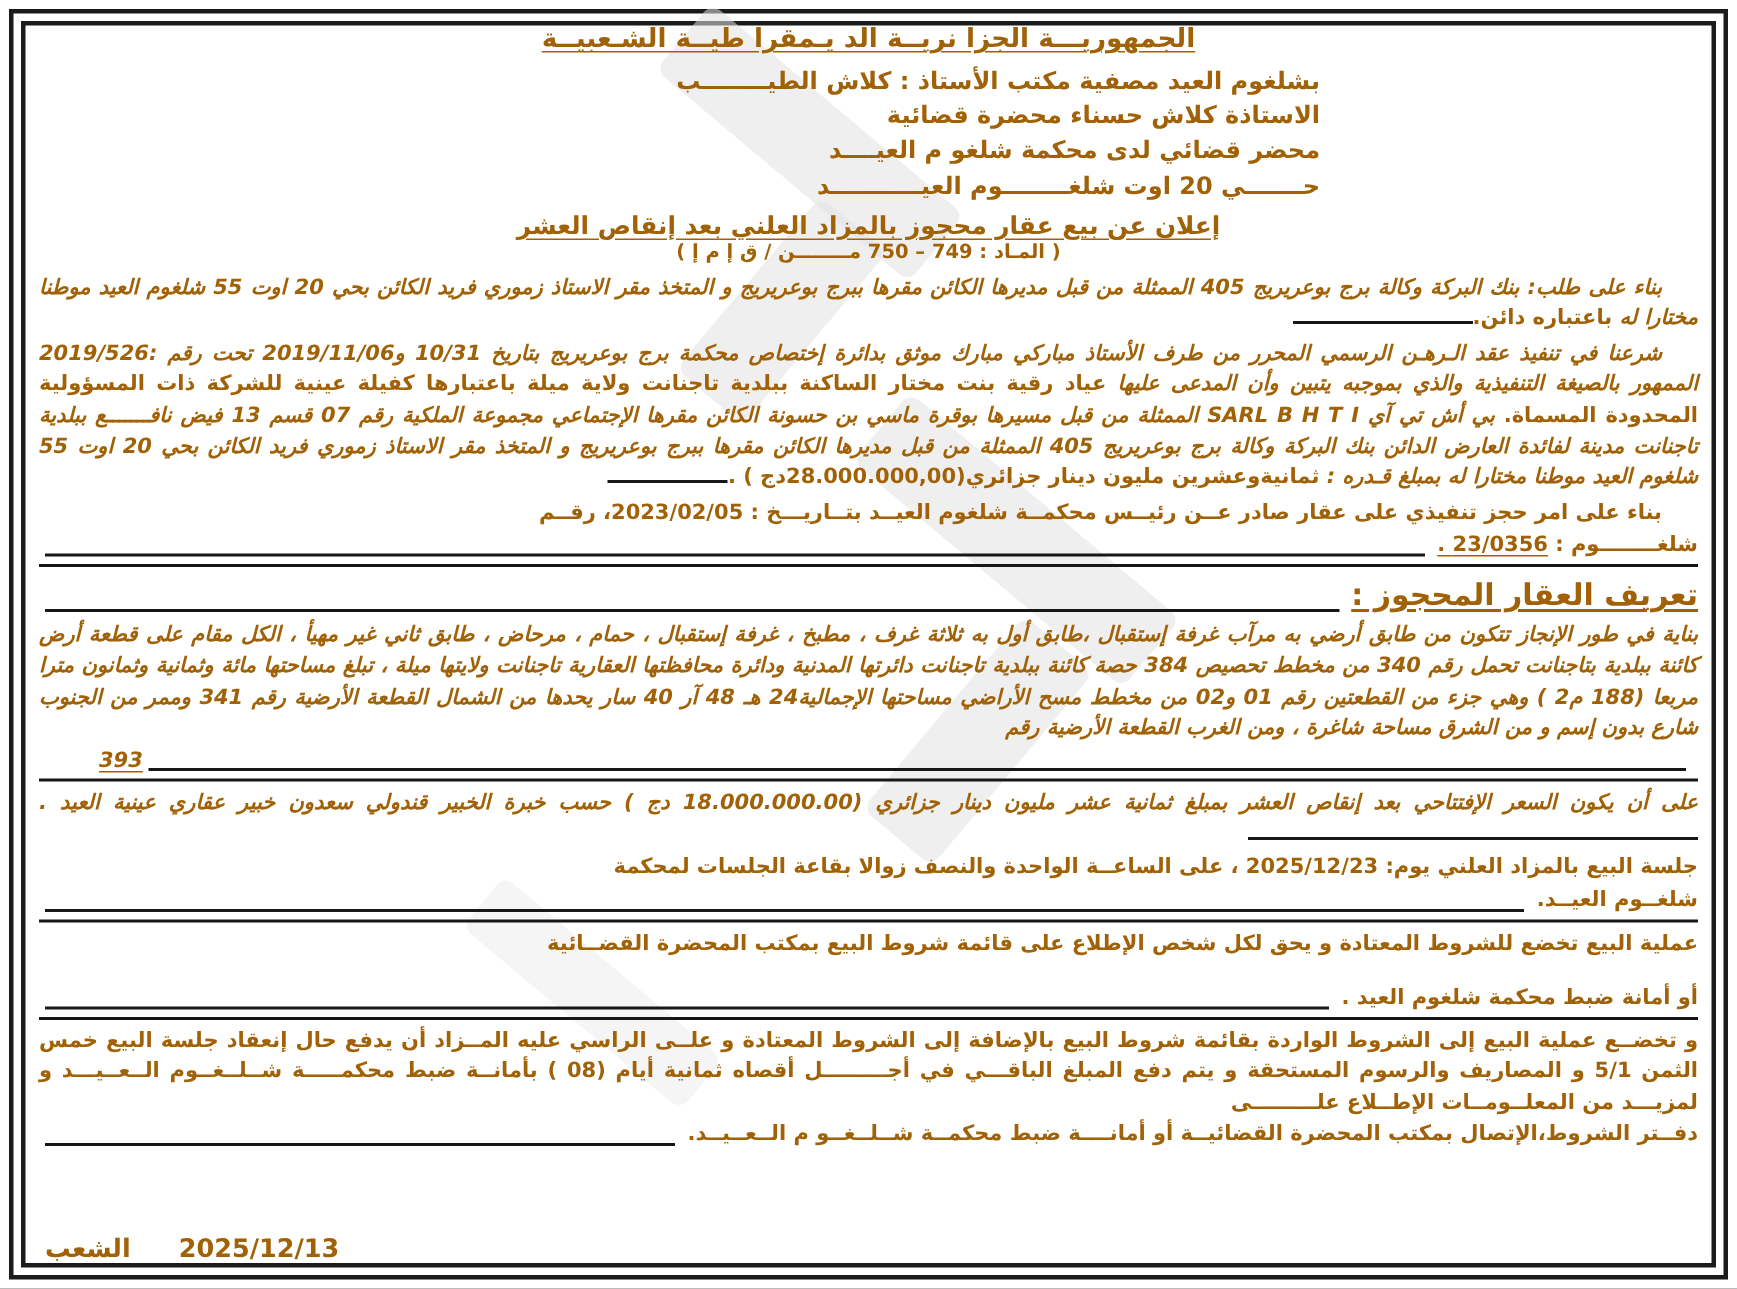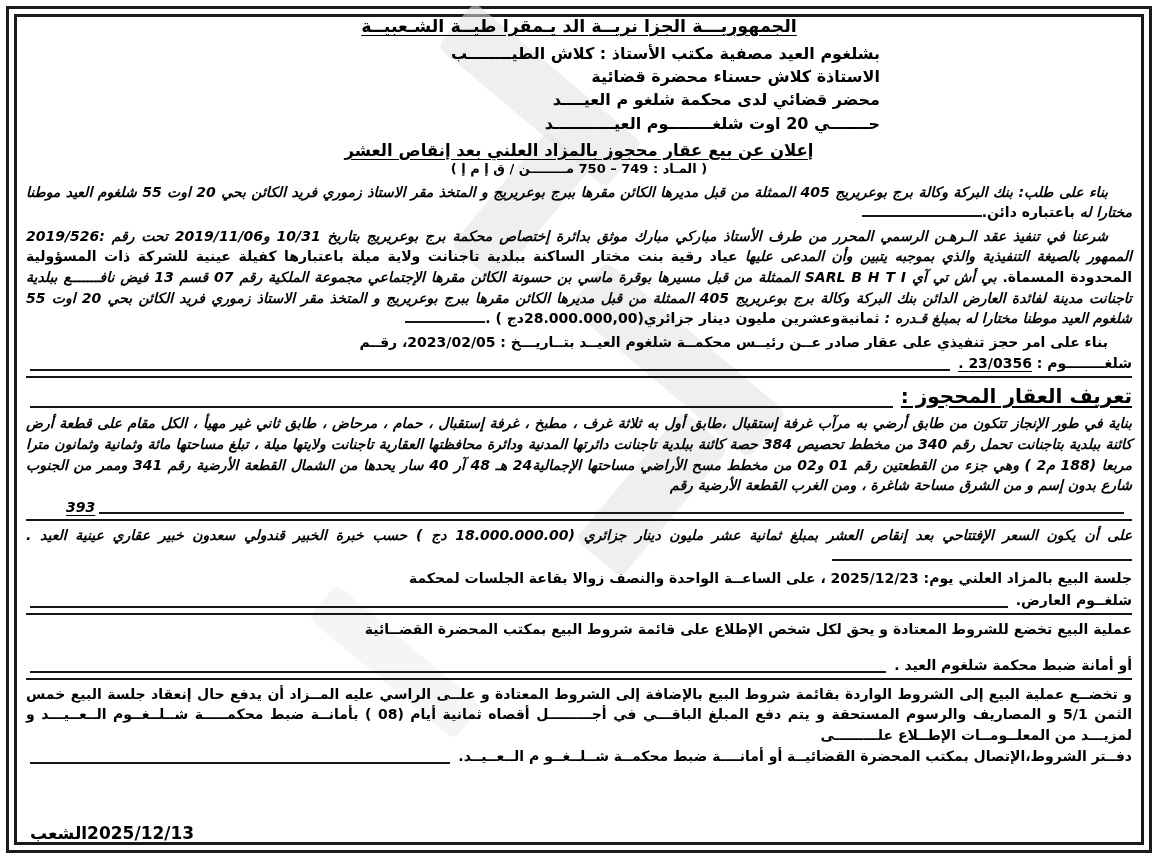--- a/index.html
+++ b/index.html
@@ -1,18 +1,18 @@
 <!DOCTYPE html>
 <html lang="ar"><head>
 <meta charset="utf-8">
 <style>
   html,body{margin:0;padding:0;background:#888;}
   .page{
     position:relative;width:1158px;height:859px;background:#ffffff;
-    font-family:"DejaVu Sans",sans-serif;color:#000000;overflow:hidden;
+    font-family:"DejaVu Sans",sans-serif;color:#a16207;overflow:hidden;
     margin:0 auto;font-weight:700;
   }
   .frame-outer{position:absolute;inset:6px;border:3px solid #1b1b1b;}
   .frame-inner{position:absolute;inset:5px;border:3px solid #1b1b1b;}
   .content{
     position:absolute;inset:12px;padding:2px 14px 4px 14px;
     direction:rtl;z-index:2;
   }
   
   .wm{position:absolute;background:#e2e2e2;opacity:.55;z-index:1;border-radius:8px;}
@@ -35,21 +35,21 @@
   p.para{font-size:14px;line-height:1.47;text-align:justify;margin:2px 0 3px 0;}
   .ind{text-indent:24px;}
   .fill{display:inline-block;height:.55em;border-bottom:2.5px solid #171717;vertical-align:baseline;}
   .w80{width:80px;}.w120{width:120px;}.w300{width:300px;}
   .row{display:flex;direction:rtl;align-items:flex-end;font-size:14px;line-height:1.47;margin:1px 0 2px 0;}
   .row .lead{flex:1 1 auto;border-bottom:2.5px solid #171717;height:.6em;margin:0 8px 3px 4px;}
   .rule{border-top:2.5px solid #171717;margin:1px 0 4px 0;}
   .defhead{font-size:20px;}
   .footer{
     position:absolute;left:30px;bottom:16px;z-index:2;direction:ltr;
-    font-size:17px;display:flex;gap:0;align-items:baseline;
+    font-size:17px;display:flex;gap:32px;align-items:baseline;
   }
 </style>
 </head>
 <body>
 
 <div class="page">
   <div class="frame-outer">
     <div class="frame-inner"></div>
   </div>
 
@@ -95,21 +95,21 @@
       <span class="lead"></span>
       <span class="u">393</span>
       <span style="width:40px"></span>
     </div>
     <div class="rule"></div>
 
     <p class="para it" style="margin-bottom:0"><span>على أن يكون السعر الإفتتاحي بعد إنقاص العشر بمبلغ ثمانية عشر مليون دينار جزائري (18.000.000.00 دج ) حسب خبرة الخبير قندولي سعدون خبير عقاري</span> <span>عينية العيد .</span><span class="fill w300"></span></p>
 
     <p class="para" style="margin-bottom:0">جلسة البيع بالمزاد العلني يوم: 2025/12/23 ، على الساعــة الواحدة والنصف زوالا بقاعة الجلسات لمحكمة</p>
     <div class="row">
-      <span>شلغــوم العارض.</span>
+      <span>شلغــوم العيــد.</span>
       <span class="lead"></span>
     </div>
     <div class="rule"></div>
 
     <p class="para" style="margin-bottom:16px">عملية البيع تخضع للشروط المعتادة و يحق لكل شخص الإطلاع على قائمة شروط البيع بمكتب المحضرة القضــائية</p>
     <div class="row">
       <span>أو أمانة ضبط محكمة  شلغوم العيد .</span>
       <span class="lead"></span>
     </div>
     <div class="rule"></div>

